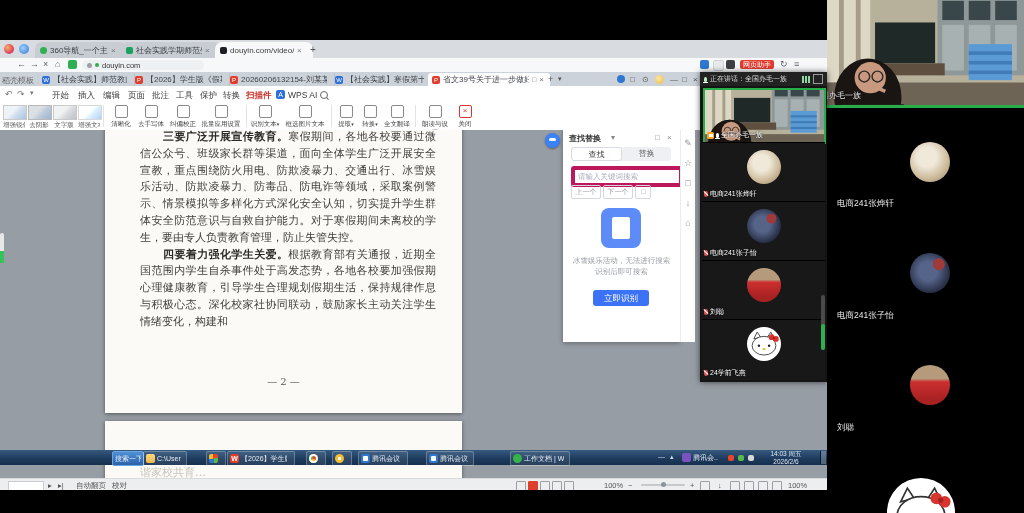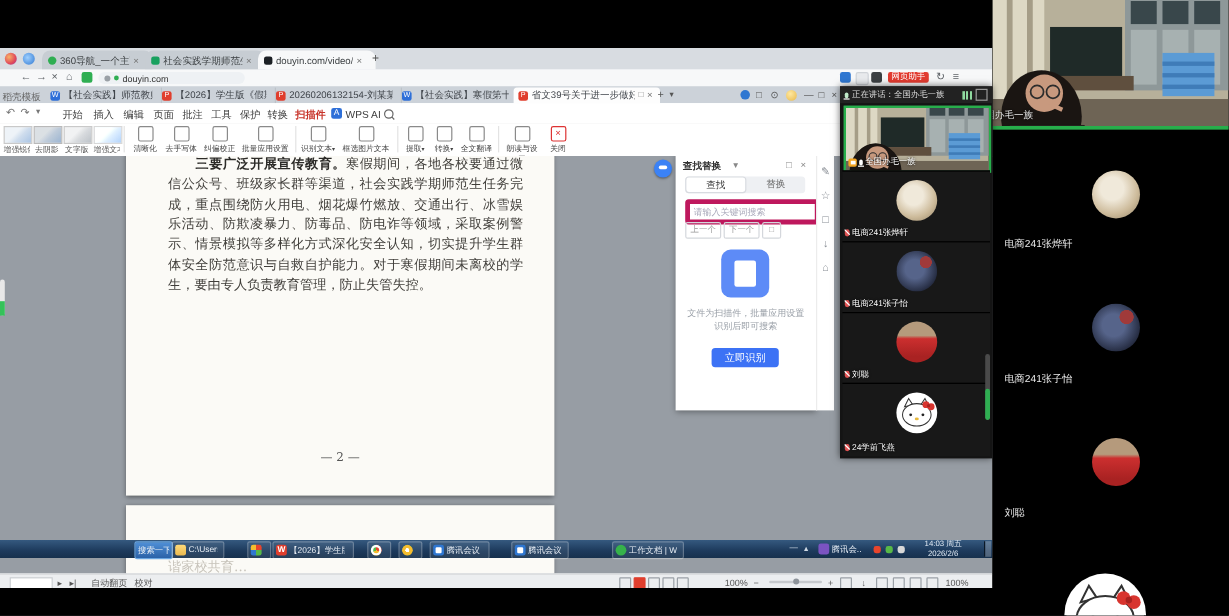--- a/index.html
+++ b/index.html
@@ -319,21 +319,22 @@
       <div class="abs tbtn" style="left:455px;width:20px;">
         <div class="bx red">×</div>
         <div>关闭</div>
       </div>
     </div>
 
     <div class="abs docarea">
 
       <div class="abs page" style="left:105px;top:-4px;width:357px;height:287px;">
         <div class="abs ptext">
-          <p class="ind"><b>三要广泛开展宣传教育。</b><span>寒假期间，各地各校要通过微信公众号、班级家长群等渠道，社会实践学期师范生任务完成，重点围绕防火用电、烟花爆竹燃放、交通出行、冰雪娱乐活动、防欺凌暴力、防毒品、防电诈等领域，采取案例警示、情景模拟等多样化方式深化安全认知，切实提升学生群体安全防范意识与自救自护能力。对于寒假期间未离校的学生，要由专人负责教育管理，防止失管失控。</span></p>
+          <p class="ind"><b>三要广泛开展宣传教育。</b><span>寒假期间，各地各校要通过微信公众号、班级家长群等渠道，面向全体学生广泛开展安全宣教，重点围绕防火用电、防欺凌暴力、交通出行、冰雪娱乐活动、防欺凌暴力、防毒品、防电诈等领域，采取案例警示、情景模拟等多样化方式深化安全认知，切实提升学生群体安全防范意识与自救自护能力。对于寒假期间未离校的学生，要由专人负责教育管理，防止失管失控。</span></p>
+          <p class="ind"><b>四要着力强化学生关爱。</b><span>根据教育部有关通报，近期全国范围内学生自杀事件处于高发态势，各地各校要加强假期心理健康教育，引导学生合理规划假期生活，保持规律作息与积极心态。深化校家社协同联动，鼓励家长主动关注学生情绪变化，构建和</span></p>
         </div>
         <div class="abs pagenum">— 2 —</div>
       </div>
 
       <div class="abs page" style="left:105px;top:291px;width:357px;height:60px;">
         <div class="abs p3line nowrap">谐家校共育…</div>
       </div>
 
       <div class="abs ai-float"></div>
 
@@ -348,21 +349,21 @@
         <span class="abs sp-hr" style="left:104px;">×</span>
         <div class="abs seg">
           <div class="on">查找</div>
           <div>替换</div>
         </div>
         <input class="abs sinput" placeholder="请输入关键词搜索" style="">
         <div class="abs mini" style="left:8px;width:28px;">上一个</div>
         <div class="abs mini" style="left:40px;width:28px;">下一个</div>
         <div class="abs mini" style="left:72px;width:14px;">□</div>
         <div class="abs bigdoc"></div>
-        <div class="abs notice" style="top:128px;">文件为扫描件，批量应用设置</div>
+        <div class="abs notice" style="top:128px;">冰雪娱乐活动，无法进行搜索</div>
         <div class="abs notice" style="top:139px;">识别后即可搜索</div>
         <div class="abs act-btn">立即识别</div>
       </div>
 
       <div class="abs rail">
         <span>✎</span>
         <span>☆</span>
         <span>□</span>
         <span>↓</span>
         <span>⌂</span>

